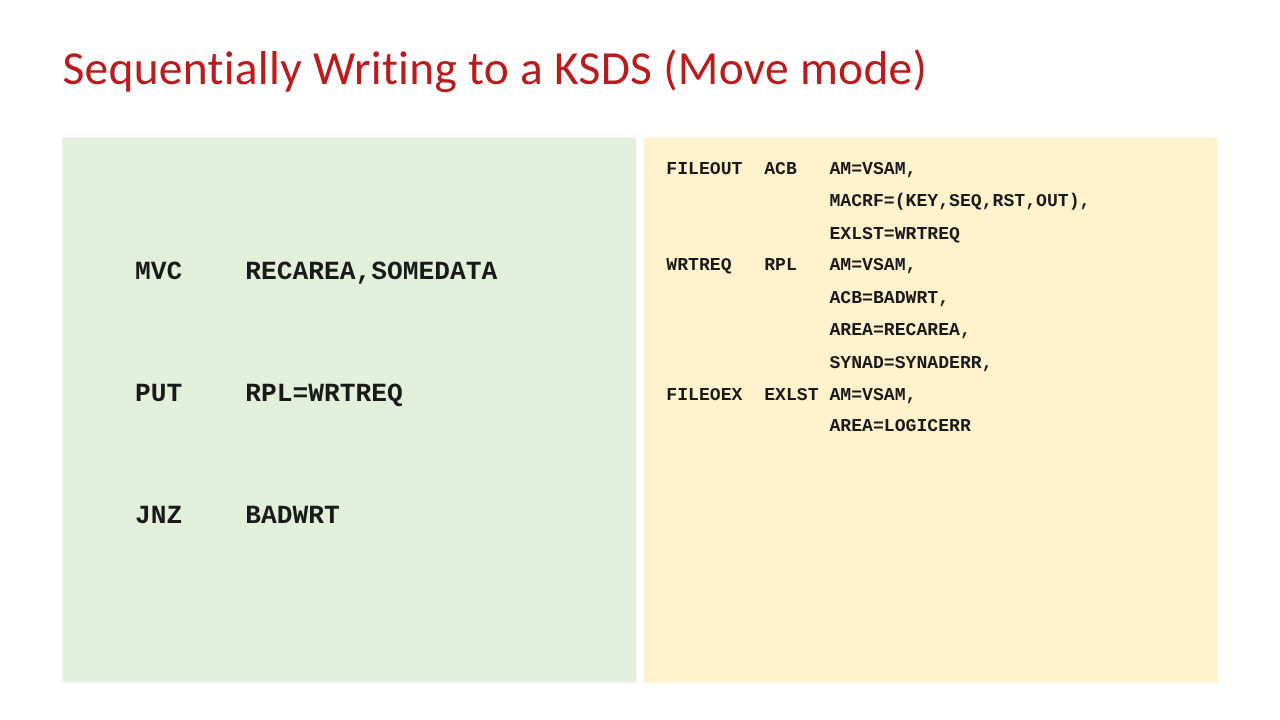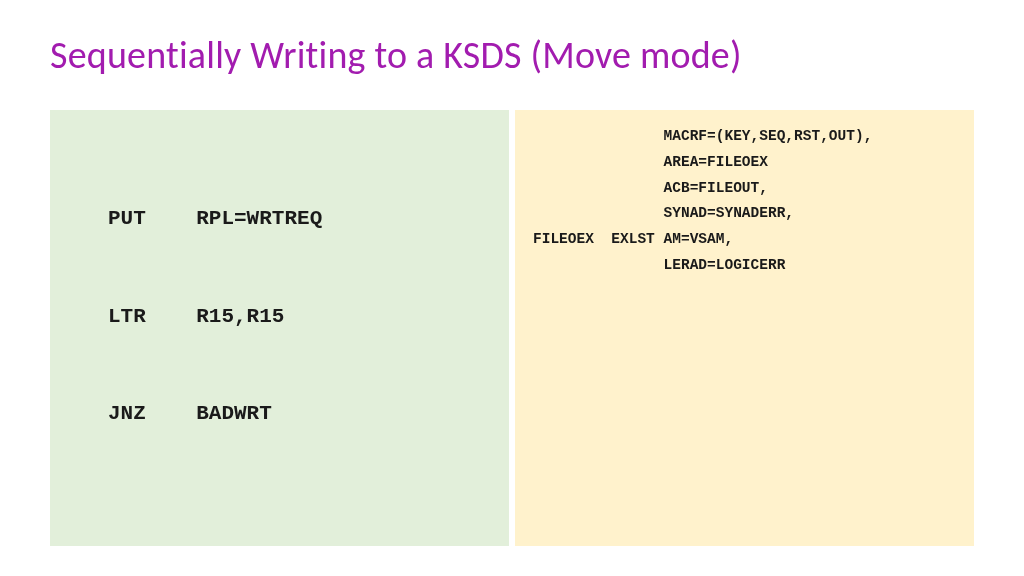--- a/index.html
+++ b/index.html
@@ -7,21 +7,21 @@
       width: 1024px;
       height: 576px;
       background: #ffffff;
       font-family: Calibri, 'Segoe UI', Arial, sans-serif;
       padding: 32px 50px 40px 50px;
       overflow: hidden;
     }
     .title {
       font-size: 38px;
       font-weight: 400;
-      color: #a21caf;
+      color: #b91c1c;
       margin-bottom: 32px;
       letter-spacing: 0.2px;
     }
     .columns {
       display: flex;
       gap: 6px;
     }
     .left-panel {
       width: 459px;
       background: #e2efda;
@@ -52,29 +52,32 @@
   </style>
 </head>
 <body>
 
 <h1 class="title">Sequentially Writing to a KSDS (Move mode)</h1>
 
 <div class="columns">
 
   <div class="left-panel">
     <div class="asm-block">
+      <span class="asm-line">MVC    RECAREA,SOMEDATA</span>
       <span class="asm-line">PUT    RPL=WRTREQ</span>
-      <span class="asm-line">LTR    R15,R15</span>
       <span class="asm-line">JNZ    BADWRT</span>
     </div>
 
   </div>
 
   <div class="right-panel">
+    <div class="rline">FILEOUT  ACB   AM=VSAM,</div>
     <div class="rline">               MACRF=(KEY,SEQ,RST,OUT),</div>
-    <div class="rline">               AREA=FILEOEX</div>
-    <div class="rline">               ACB=FILEOUT,</div>
+    <div class="rline">               EXLST=WRTREQ</div>
+    <div class="rline">WRTREQ   RPL   AM=VSAM,</div>
+    <div class="rline">               ACB=BADWRT,</div>
+    <div class="rline">               AREA=RECAREA,</div>
     <div class="rline">               SYNAD=SYNADERR,</div>
     <div class="rline">FILEOEX  EXLST AM=VSAM,</div>
-    <div class="rline">               LERAD=LOGICERR</div>
+    <div class="rline">               AREA=LOGICERR</div>
   </div>
 
 </div>
 
 </body></html>

